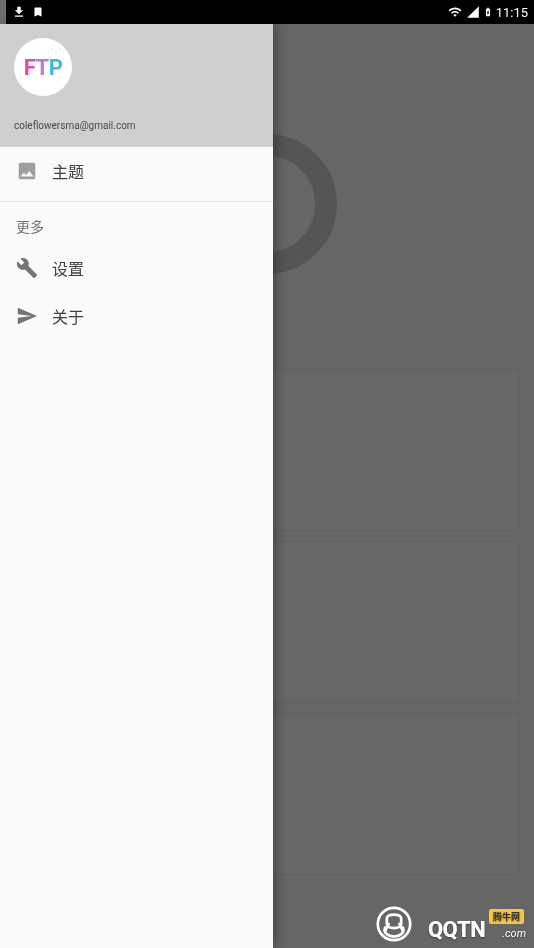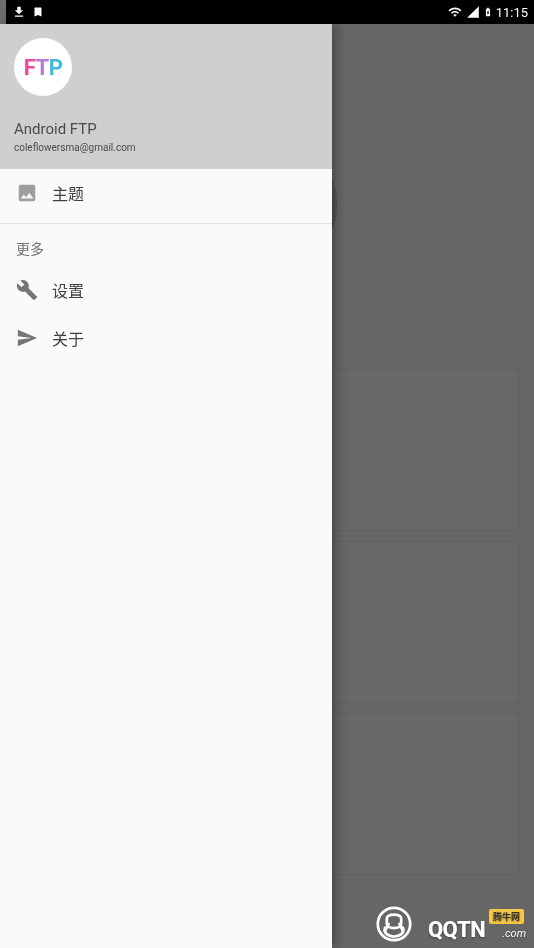--- a/index.html
+++ b/index.html
@@ -15,21 +15,21 @@
   
   .bg-content { position: absolute; top: 24px; left: 0; right: 0; bottom: 0; background: #757575; }
   .bg-circle { position: absolute; top: 110px; left: 50%; transform: translateX(-50%); width: 140px; height: 140px; border: 22px solid #616161; border-radius: 50%; background: transparent; }
   .bg-card { position: absolute; left: 16px; right: 16px; background: #777; border-radius: 2px; box-shadow: 0 0 0 1px rgba(0,0,0,0.05); }
   .bg-card.c1 { top: 346px; height: 160px; }
   .bg-card.c2 { top: 518px; height: 160px; }
   .bg-card.c3 { top: 690px; height: 160px; }
   .dim-overlay { position: absolute; inset: 0; background: rgba(0,0,0,0.12); }
   
   
-  .drawer { position: absolute; top: 24px; left: 0; width: 332px; bottom: 0; background: #fafafa; box-shadow: 3px 0 12px rgba(0,0,0,0.35); display: flex; flex-direction: column; z-index: 5; }
+  .drawer { position: absolute; top: 24px; left: 0; width: 273px; bottom: 0; background: #fafafa; box-shadow: 3px 0 12px rgba(0,0,0,0.35); display: flex; flex-direction: column; z-index: 5; }
   .drawer-header { background: #cfcfcf; padding: 14px 14px 16px; }
   .avatar { width: 58px; height: 58px; border-radius: 50%; background: #fff; display: flex; align-items: center; justify-content: center; margin-bottom: 24px; }
   .avatar-text { font-weight: 700; font-size: 22px; letter-spacing: -0.5px; }
   .avatar-f { color: #e94b9a; }
   .avatar-t { color: #b77cd4; }
   .avatar-p { color: #3fb9de; }
   .app-name { color: #4b4b4b; font-size: 15px; margin-bottom: 4px; }
   .app-email { color: #4b4b4b; font-size: 10px; }
   
   .drawer-list { flex: 1; background: #fafafa; }
@@ -93,21 +93,20 @@
     <div class="dim-overlay"></div>
   </div>
 
   <div class="drawer">
     <div class="drawer-header">
       <div class="avatar">
         <span class="avatar-text">
           <span class="avatar-f">F</span><span class="avatar-t">T</span><span class="avatar-p">P</span>
         </span>
       </div>
-      <div class="app-name">Android FTP</div>
       <div class="app-email">coleflowersma@gmail.com</div>
     </div>
 
     <div class="drawer-list">
       <div class="drawer-item">
         <span class="drawer-item-icon">
           <svg width="22" height="22" viewBox="0 0 24 24" fill="#9e9e9e">
               <path d="M21 19V5c0-1.1-.9-2-2-2H5c-1.1 0-2 .9-2 2v14c0 1.1.9 2 2 2h14c1.1 0 2-.9 2-2zM8.5 13.5l2.5 3.01L14.5 12l4.5 6H5l3.5-4.5z"></path>
             </svg>
         </span>

